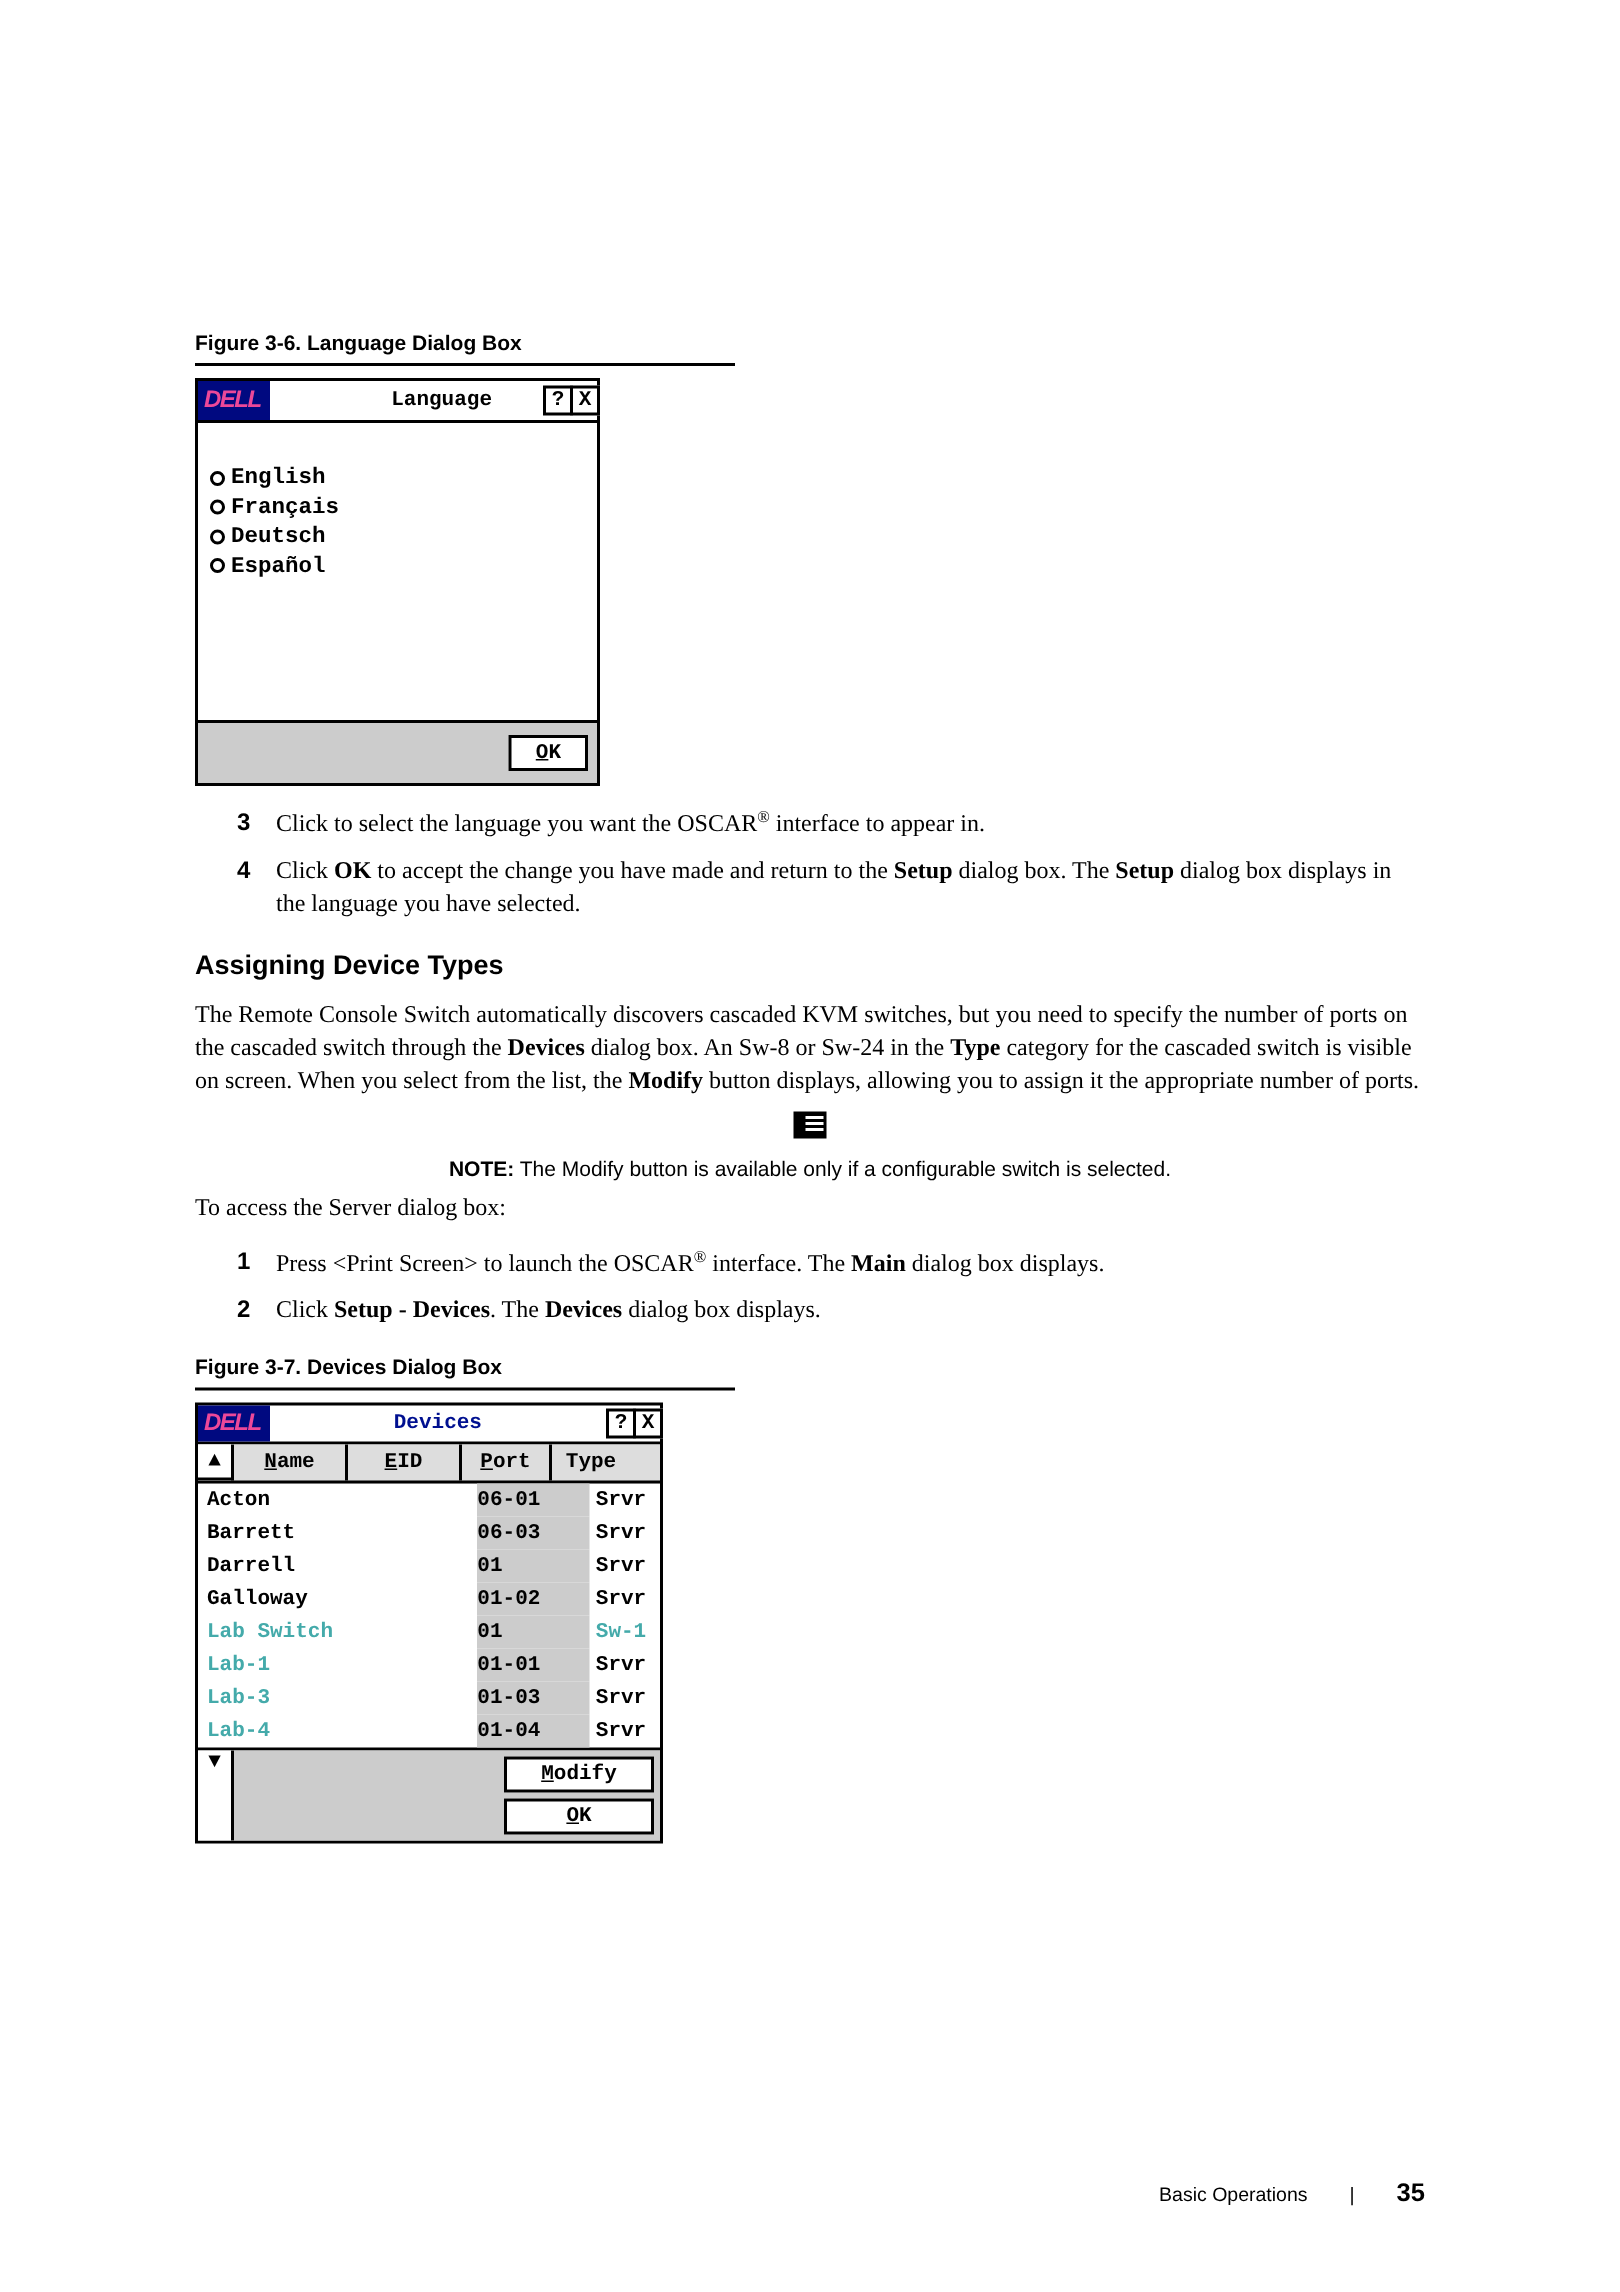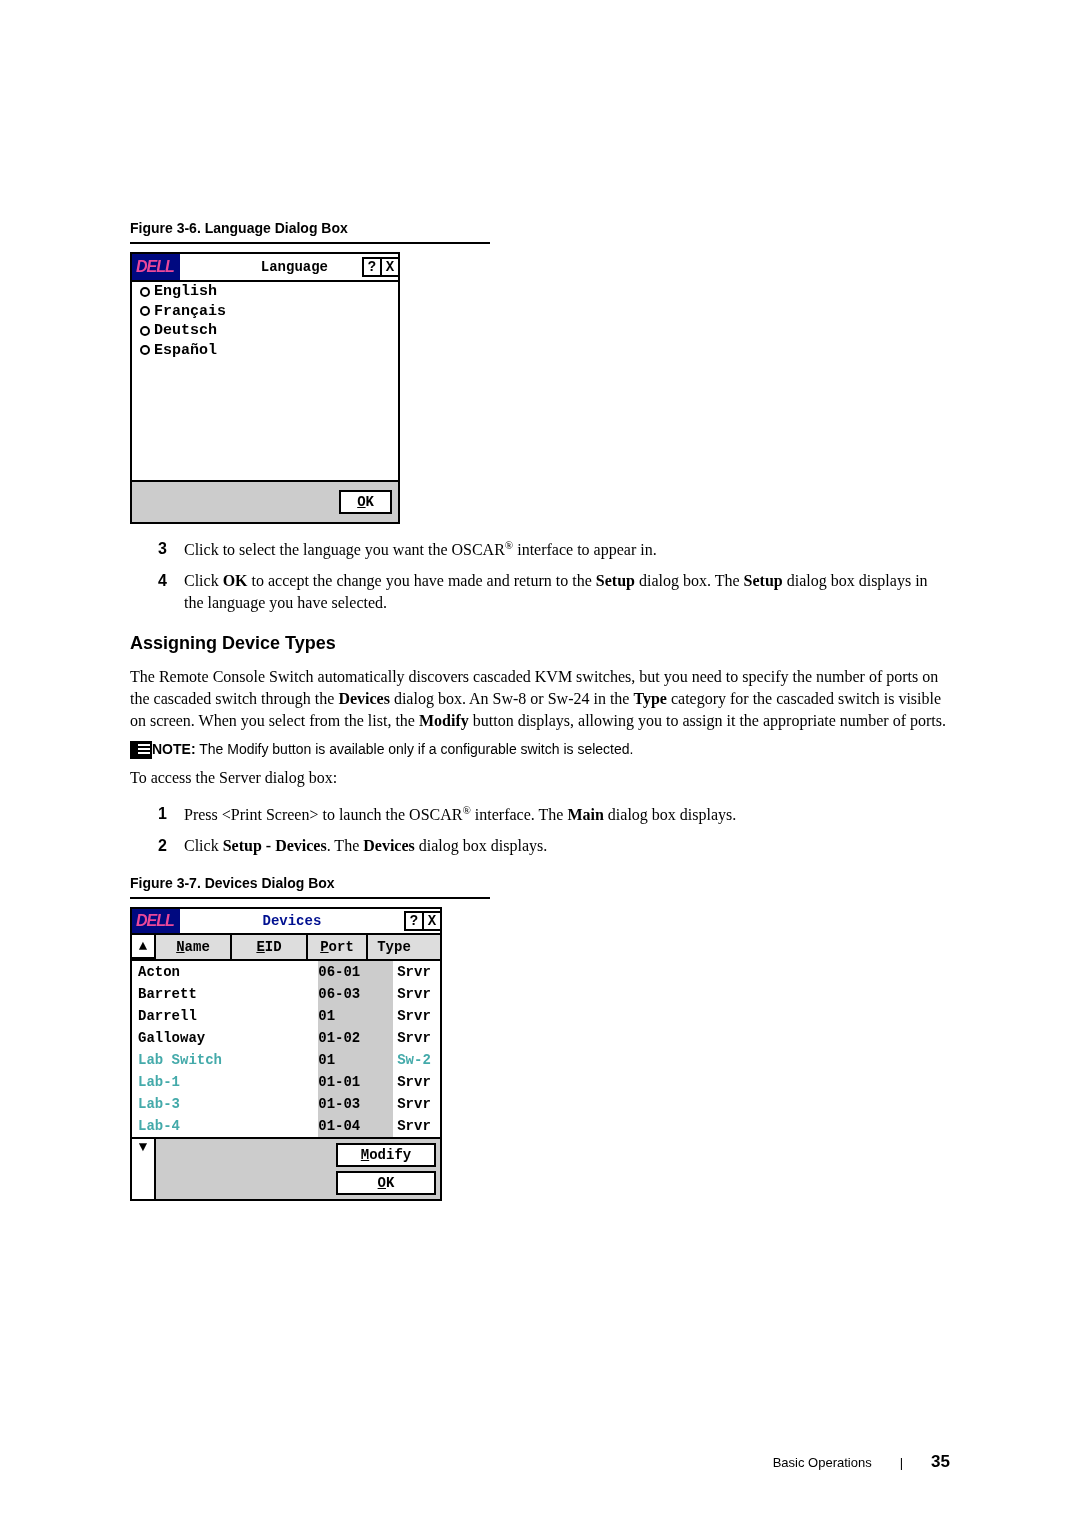--- a/index.html
+++ b/index.html
@@ -71,21 +71,21 @@
     display: flex;
     align-items: center;
     justify-content: center;
     font-weight: bold;
     font-size: 14px;
     background: #fff;
     margin-right: -2px;
   }
   .lang-body {
     height: 200px;
-    padding: 0 8px;
+    padding: 27px 8px;
     border-bottom: 2px solid #000;
   }
   .lang-row {
     display: flex;
     align-items: center;
     font-weight: bold;
     font-size: 15px;
     gap: 4px;
     line-height: 1.3;
   }
@@ -140,22 +140,24 @@
     margin-bottom: 12px;
   }
   p.bodytext {
     font-size: 16px;
     line-height: 1.4;
     margin-bottom: 6px;
   }
 
   .note-row {
     display: flex;
-    gap: 0;
+    align-items: center;
+    gap: 12px;
     margin: 8px 0;
+    flex-direction: column;
   }
   .note-icon {
     width: 22px;
     height: 18px;
     background: #000;
     position: relative;
   }
   .note-icon::after {
     content: '';
     position: absolute;
@@ -398,21 +400,21 @@
           <div class="c-type">Srvr</div>
         </div>
         <div class="dev-row">
           <div class="c-name">Galloway</div>
           <div class="c-port">01-02</div>
           <div class="c-type">Srvr</div>
         </div>
         <div class="dev-row hl">
           <div class="c-name">Lab Switch</div>
           <div class="c-port">01</div>
-          <div class="c-type hl-sw">Sw-2</div>
+          <div class="c-type hl-sw">Sw-1</div>
         </div>
         <div class="dev-row hl">
           <div class="c-name">Lab-1</div>
           <div class="c-port">01-01</div>
           <div class="c-type">Srvr</div>
         </div>
         <div class="dev-row hl">
           <div class="c-name">Lab-3</div>
           <div class="c-port">01-03</div>
           <div class="c-type">Srvr</div>

